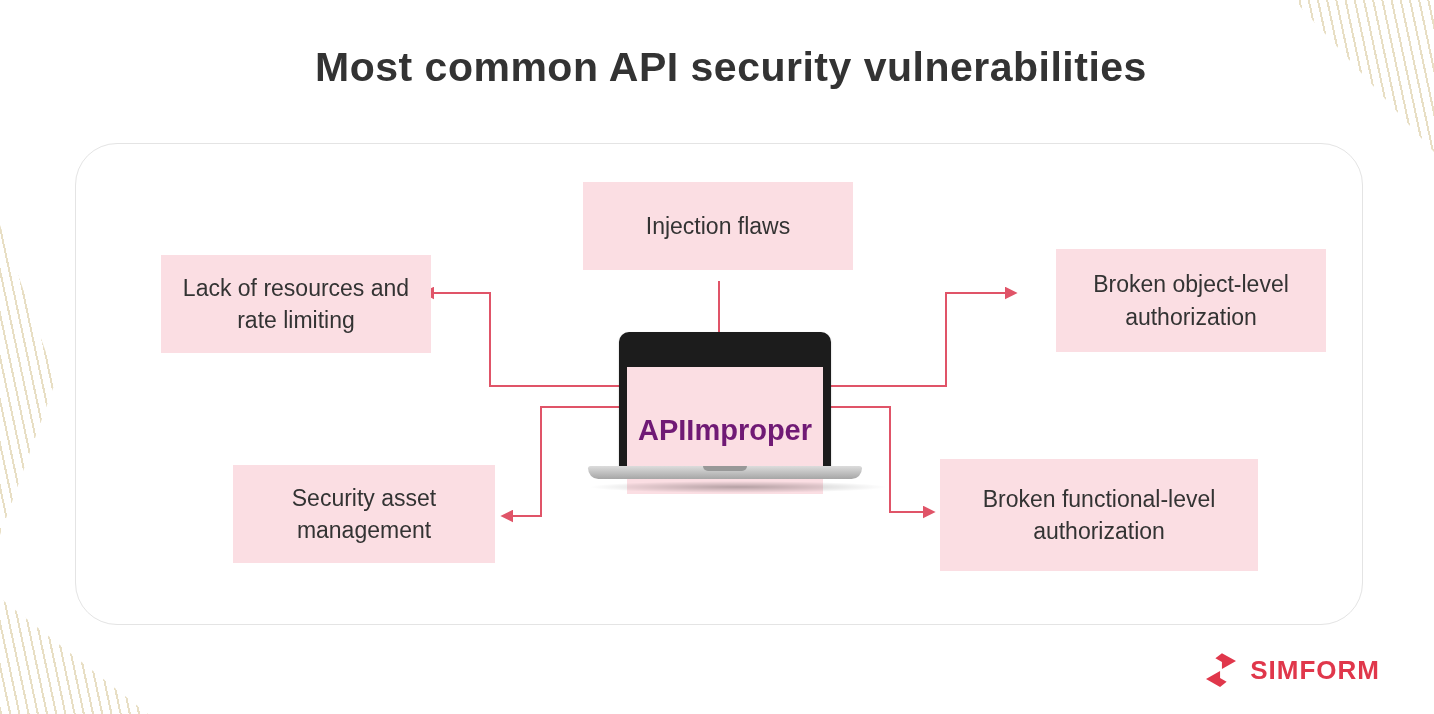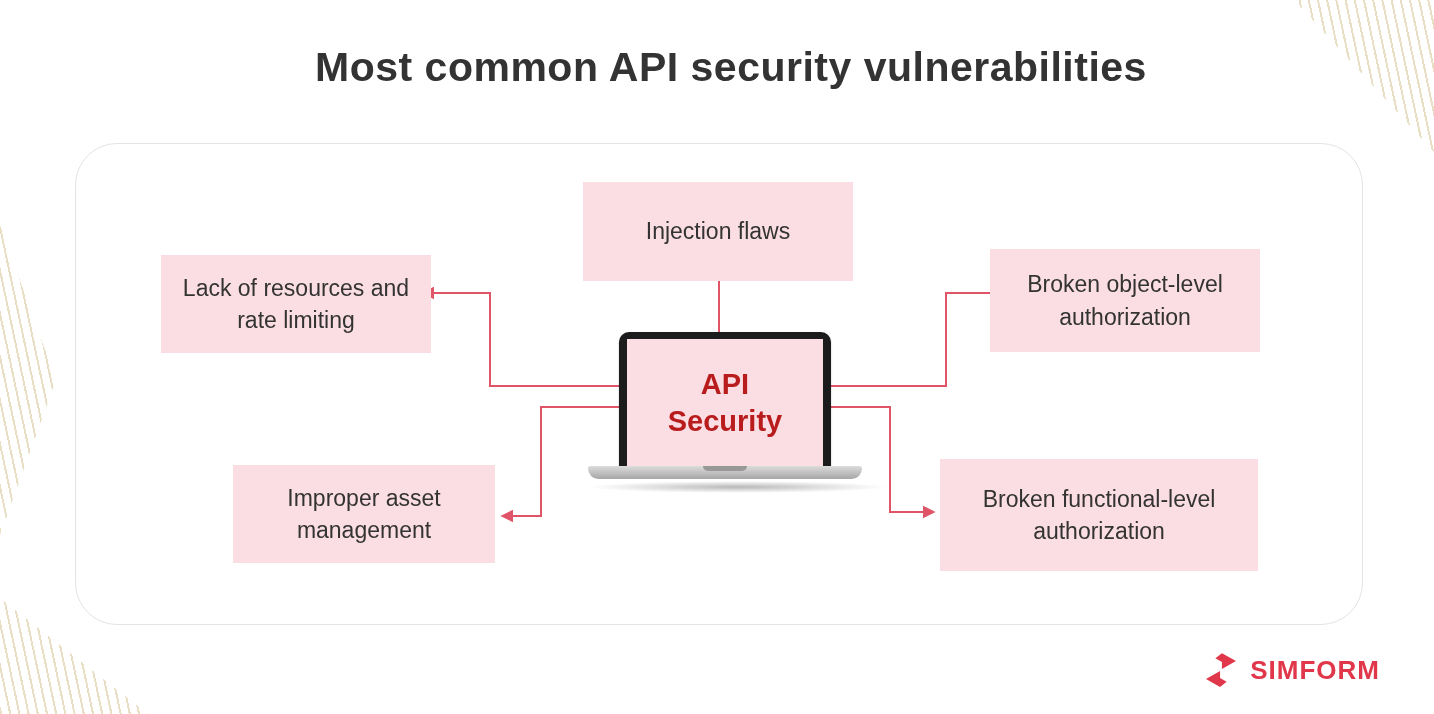--- a/index.html
+++ b/index.html
@@ -44,39 +44,39 @@
   .conn { fill: none; stroke: var(--accent, #e05468); stroke-width: 2; }
   #arrowhead path { fill: var(--accent, #e05468); }
 
   .node {
     position: absolute; z-index: 3;
     background: var(--box, #fbdee3);
     display: flex; align-items: center; justify-content: center;
     text-align: center; color: #333333;
     font-size: 23px; line-height: 1.4;
   }
-  .node-injection   { left: 583px;  top: 182px; width: 270px; height: 99px;  }
+  .node-injection   { left: 583px;  top: 182px; width: 270px; height: 88px;  }
   .node-resources   { left: 145px;  top: 255px; width: 270px; height: 98px; margin-left: 16px;  }
-  .node-object      { left: 990px; top: 249px; width: 270px; height: 103px; }
+  .node-object      { left: 1056px; top: 249px; width: 270px; height: 103px; }
   .node-asset       { left: 233px;  top: 465px; width: 262px; height: 98px;  }
   .node-functional  { left: 940px;  top: 459px; width: 318px; height: 112px; }
 
   
   .laptop { position: absolute; left: 588px; top: 332px; width: 274px; z-index: 4; }
   .laptop-screen {
     width: 212px; height: 134px; margin: 0 auto;
     background: #1c1c1c; border-radius: 10px 10px 0 0;
     padding: 7px 8px 0 8px;
     box-shadow: 0 1px 2px rgba(0,0,0,0.25);
   }
   .screen-text {
     width: 100%; height: 127px; background: var(--box, #fbdee3);
-    display: flex; flex-direction: column;
+    display: flex; flex-direction: row;
     align-items: center; justify-content: center;
-    font-size: 29px; font-weight: 700; color: #b91c1c; line-height: 1.25;
+    font-size: 29px; font-weight: 700; color: #701a75; line-height: 1.25; margin-top: 28px;
   }
   .laptop-base {
     position: relative; width: 274px; height: 13px;
     background: linear-gradient(#dcdcdc, #a6a6a6);
     border-radius: 3px 3px 12px 12px;
   }
   .laptop-base .notch {
     position: absolute; left: 50%; top: 0; transform: translateX(-50%);
     width: 44px; height: 5px; background: #989898;
     border-radius: 0 0 6px 6px;
@@ -127,31 +127,31 @@
   <div class="node node-injection">
     <span>Injection flaws</span>
   </div>
   <div class="node node-resources">
     <span>Lack of resources and rate limiting</span>
   </div>
   <div class="node node-object">
     <span>Broken object-level authorization</span>
   </div>
   <div class="node node-asset">
-    <span>Improper asset management</span>
+    <span>Security asset management</span>
   </div>
   <div class="node node-functional">
     <span>Broken functional-level authorization</span>
   </div>
 
   <div class="laptop">
     <div class="laptop-screen">
       <div class="screen-text">
         <span>API</span>
-        <span>Security</span>
+        <span>Improper</span>
       </div>
     </div>
     <div class="laptop-base">
       <div class="notch"></div>
     </div>
     <div class="laptop-shadow"></div>
   </div>
 
   <div class="brand">
     <svg class="brand-icon" width="30" height="36" viewBox="0 0 32 38" aria-hidden="true">

